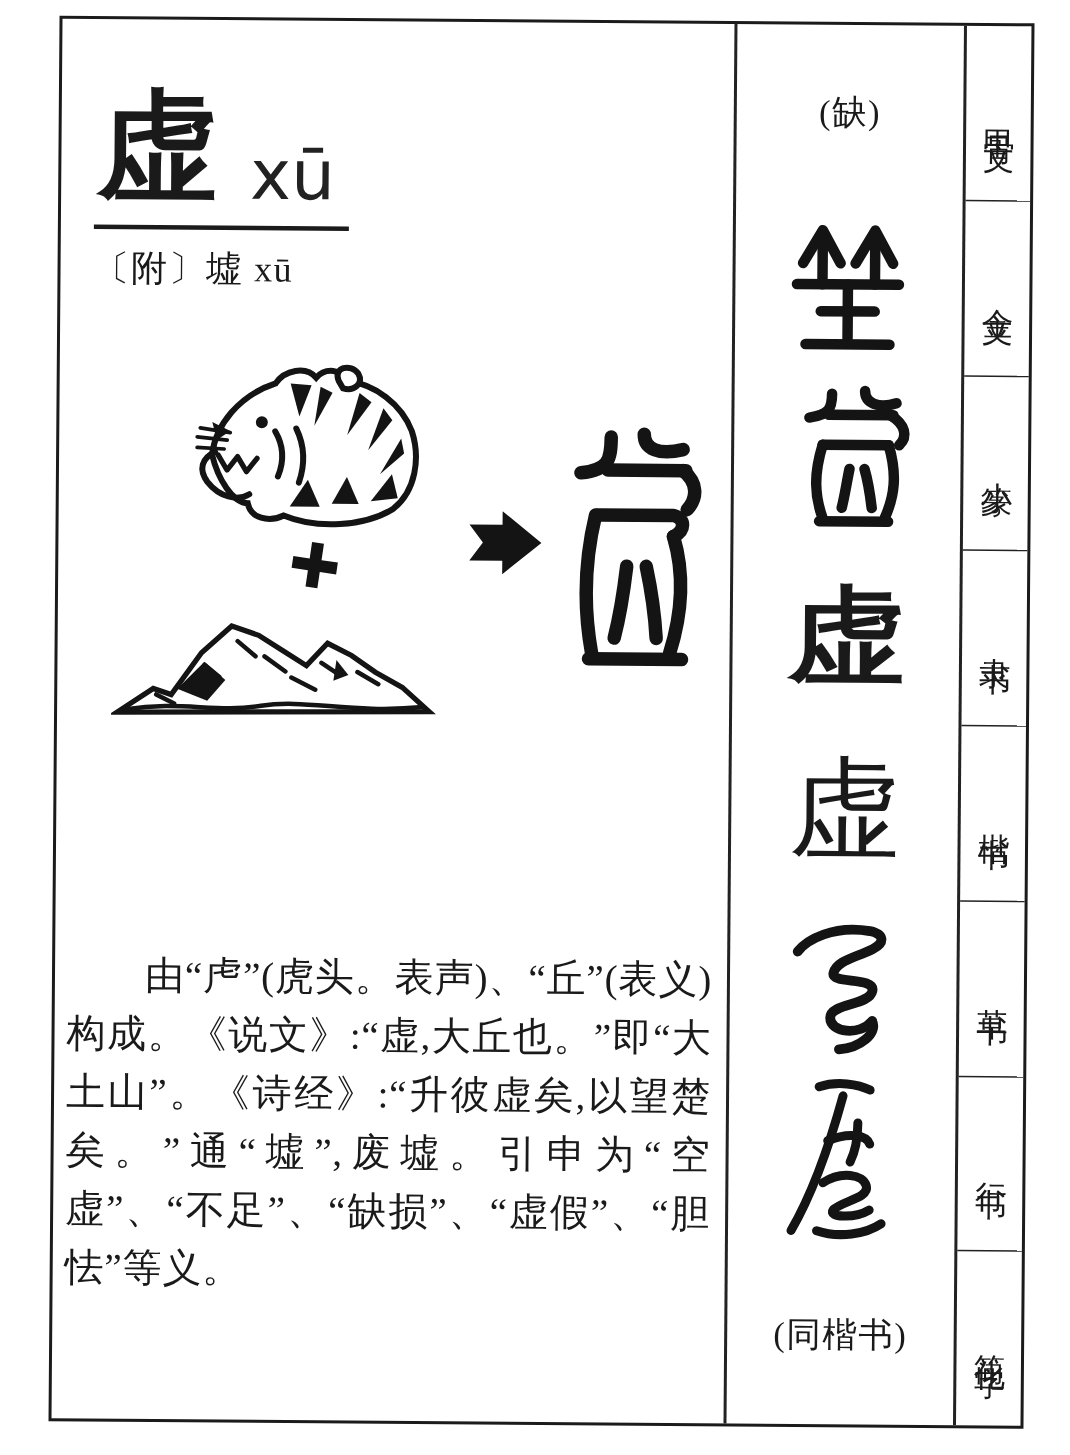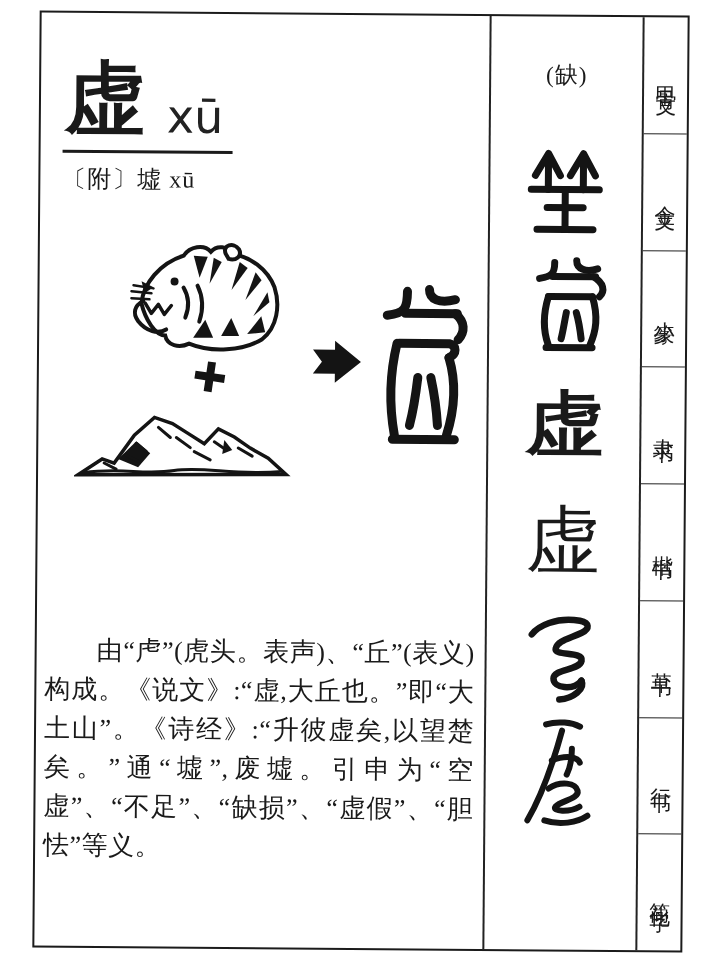--- a/index.html
+++ b/index.html
@@ -188,20 +188,23 @@
           <path d="M28,8 C40,4 54,6 62,10"></path>
           <path d="M44,14 C36,44 26,76 10,104"></path>
           <path d="M34,44 C48,38 60,40 62,46"></path>
           <path d="M54,32 C54,44 52,52 49,58"></path>
           <path d="M31,72 C43,64 58,66 60,74 C62,82 44,84 38,90 C34,95 52,96 62,90"></path>
           <path d="M27,104 C42,109 60,106 70,99"></path>
         </g>
       </svg>
     </div>
 
+    <div class="row">
+      <span class="note">(同楷书)</span>
+    </div>
   </div>
 
   <div class="side">
     <div class="cell">
       <span>甲骨文</span>
     </div>
     <div class="cell">
       <span>金文</span>
     </div>
     <div class="cell">

